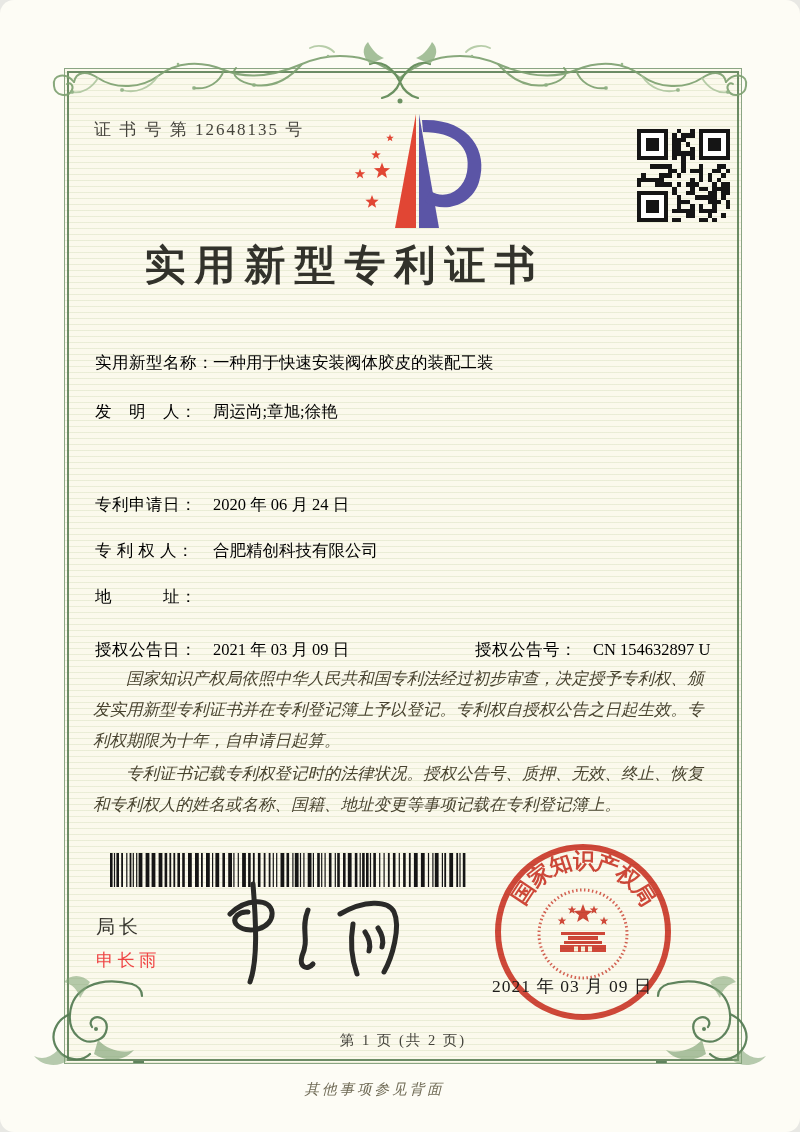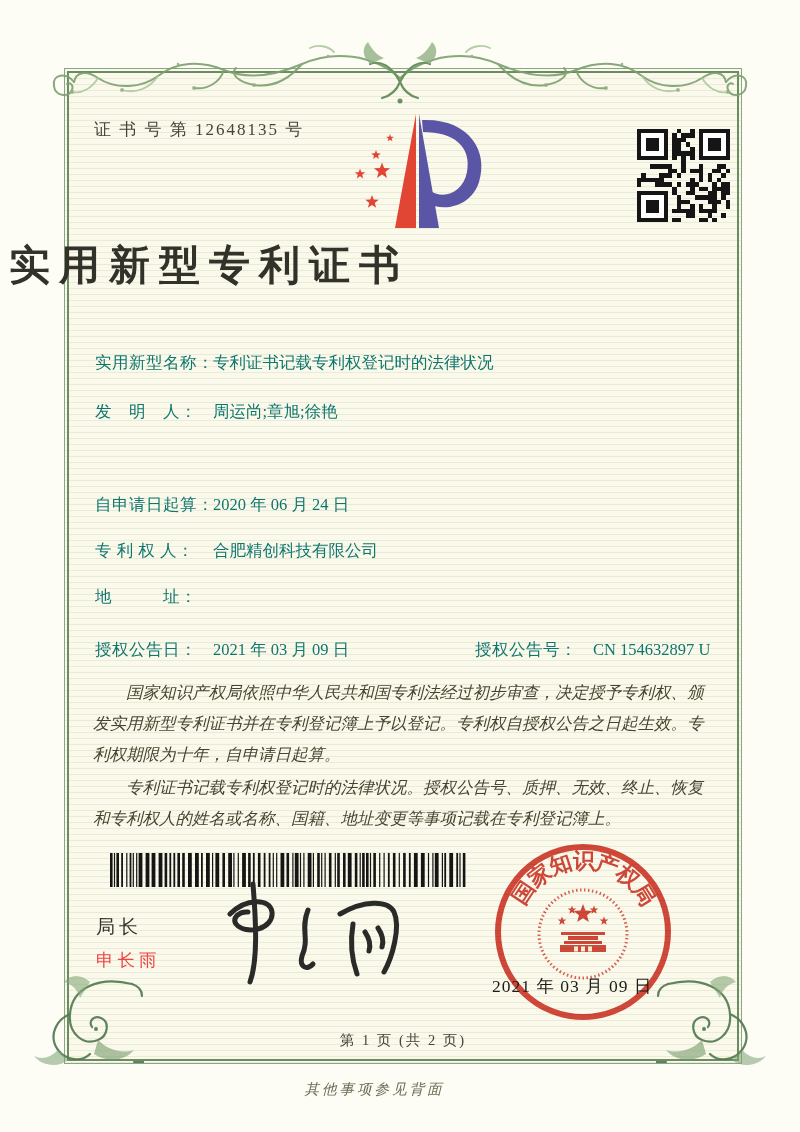--- a/index.html
+++ b/index.html
@@ -1,42 +1,42 @@
 <!DOCTYPE html>
 <html><head>
 <meta charset="utf-8">
 <style>
   html,body{margin:0;padding:0;background:#e8e8e4;}
   .page{
     position:relative;width:800px;height:1132px;margin:0 auto;
     background:#fdfcf5;overflow:hidden;
-    font-family:"Liberation Serif","DejaVu Serif",serif;color:#3f3e36;
+    font-family:"Liberation Serif","DejaVu Serif",serif;color:#3f3e36;border-radius:14px;
   }
   
   .paper{
     position:absolute;left:64px;top:68px;width:678px;height:996px;
     background:#fbf9ec;
     background-image:repeating-linear-gradient(0deg,rgba(170,192,134,.22) 0 1px,transparent 1px 6px);
     border:1px solid #8aa583;box-sizing:border-box;
   }
   .paper .inner-line{position:absolute;inset:2px;border:2px solid #54794f;opacity:.85;}
   .orn{position:absolute;pointer-events:none;}
   .cert-no{position:absolute;left:94px;top:118px;font-size:17px;letter-spacing:2px;color:#45443c;}
   .logo{position:absolute;left:333px;top:108px;width:175px;height:128px;}
   .qr{position:absolute;left:637px;top:129px;width:93px;height:93px;}
   .title{
-    position:absolute;left:0;top:238px;width:680px;text-align:left;
+    position:absolute;left:0;top:238px;width:680px;text-align:center;
     font-size:41px;font-weight:600;letter-spacing:9px;color:#32322b;text-indent:9px;
   }
-  .row{position:absolute;left:95px;display:flex;font-size:16.5px;line-height:27px;color:#0f766e;}
+  .row{position:absolute;left:95px;display:flex;font-size:16.5px;line-height:27px;color:#000000;}
   .row .lbl{width:118px;flex:0 0 118px;white-space:pre;letter-spacing:.5px;}
   .row .val{white-space:pre-wrap;}
   .row .val.addr{width:475px;}
   .row .val.v1{width:262px;flex:0 0 262px;}
-  .body-text{position:absolute;left:93px;top:663px;width:620px;margin-top:14px;}
+  .body-text{position:absolute;left:93px;top:663px;width:620px;}
   .body-text p{margin:0 0 2px;text-indent:2em;font-size:16.5px;line-height:31px;
     font-style:italic;color:#48432f;}
   .barcode{position:absolute;left:110px;top:853px;width:360px;height:34px;}
   .signer-title{position:absolute;left:96px;top:914px;font-size:19px;letter-spacing:4px;color:#34332c;}
   .signer-name{position:absolute;left:96px;top:948px;font-size:17.5px;letter-spacing:4px;color:#ef4444;}
   .signature{position:absolute;left:212px;top:872px;width:212px;height:118px;}
   .seal{position:absolute;left:487px;top:836px;width:192px;height:192px;mix-blend-mode:multiply;opacity:.92;}
   .seal-date{position:absolute;left:492px;top:974px;font-size:17.5px;letter-spacing:1px;color:#1d1c1a;z-index:5;}
   .page-indicator{position:absolute;left:0;top:1031px;width:806px;text-align:center;
     font-size:14.5px;letter-spacing:2px;color:#45443c;}
@@ -254,28 +254,28 @@
       <rect x="16" y="2" width="3" height="3" fill="#151515"></rect>
       <rect x="0" y="14" width="7" height="7" fill="#151515"></rect>
       <rect x="1" y="15" width="5" height="5" fill="#ffffff"></rect>
       <rect x="2" y="16" width="3" height="3" fill="#151515"></rect>
     </svg>
 
   <div class="title">实用新型专利证书</div>
 
   <div class="row" style="top:349px">
     <span class="lbl">实用新型名称：</span>
-    <span class="val">专利证书记载专利权登记时的法律状况</span>
+    <span class="val">一种用于快速安装阀体胶皮的装配工装</span>
   </div>
   <div class="row" style="top:398px">
     <span class="lbl">发　明　人：</span>
     <span class="val">周运尚;章旭;徐艳</span>
   </div>
   <div class="row" style="top:491px">
-    <span class="lbl">自申请日起算：</span>
+    <span class="lbl">专利申请日：</span>
     <span class="val">2020 年 06 月 24 日</span>
   </div>
   <div class="row" style="top:537px">
     <span class="lbl">专 利 权 人：</span>
     <span class="val">合肥精创科技有限公司</span>
   </div>
   <div class="row" style="top:583px">
     <span class="lbl">地　　　址：</span>
   </div>
   <div class="row" style="top:636px">

